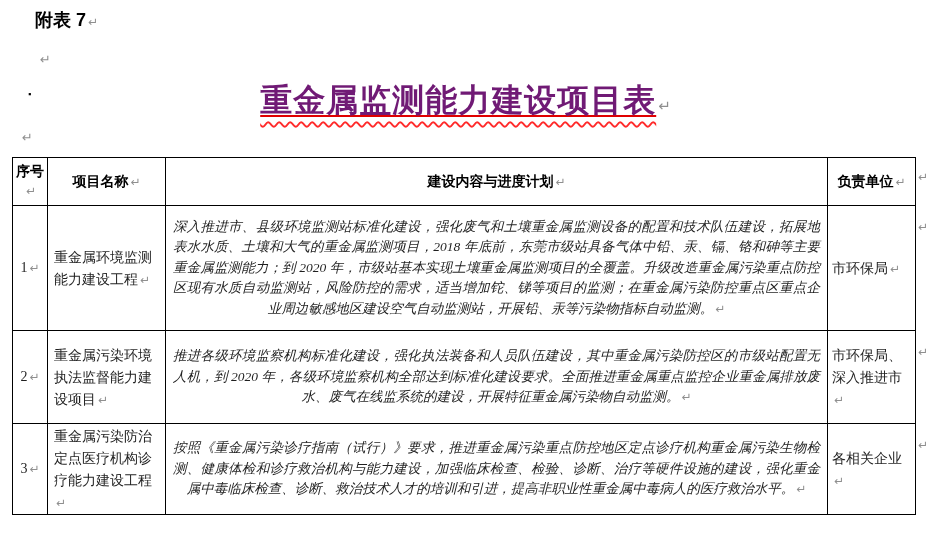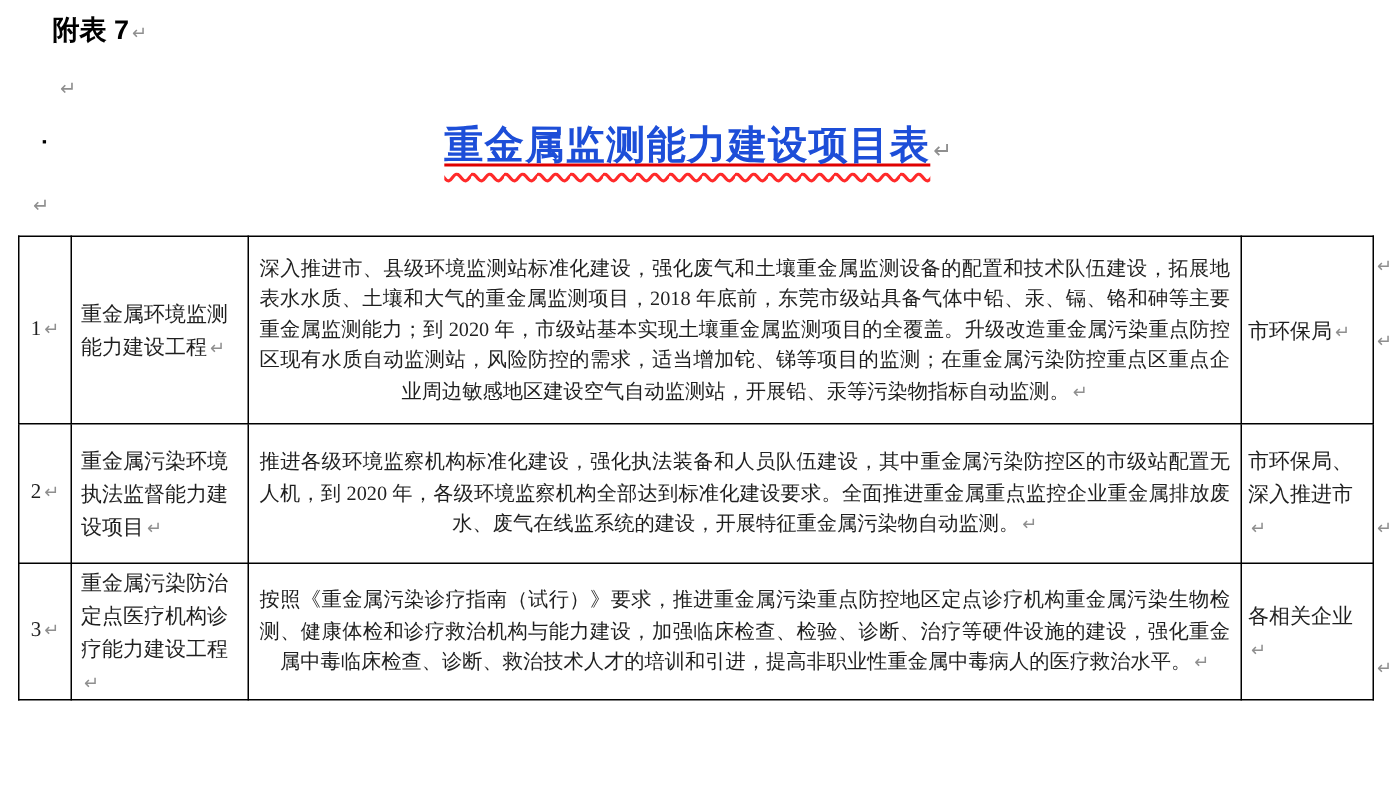--- a/index.html
+++ b/index.html
@@ -29,21 +29,21 @@
   .bullet{
     position:absolute; left:28px; top:11px;
     font-size:9px; color:#000; line-height:9px;
   }
   .title-squiggle{
     text-decoration:underline wavy #ff2a2a;
     text-decoration-thickness:2px;
     text-underline-offset:10px;
   }
   .page-title{
-    color:#1d4ed8; font-weight:bold; font-size:26px;
+    color:#701a75; font-weight:bold; font-size:32px;
     letter-spacing:1px;
     text-decoration:underline solid #e00000;
     text-decoration-thickness:2px;
     text-underline-offset:4px;
   }
   .title-line .pilcrow{ font-size:15px; }
   table.project{
     position:absolute; left:12px; top:157px;
     width:903px; border-collapse:collapse; table-layout:fixed;
     background:#fff;
@@ -64,21 +64,21 @@
   td.no-cell{
     font-family:"Liberation Serif","DejaVu Serif",serif;
     font-size:14px; text-align:center; padding:0;
   }
   td.name-cell{
     font-size:14px; line-height:22px; padding:0 6px;
   }
   td.content-cell{
     font-family:"Liberation Serif","DejaVu Serif",serif;
     font-size:13.5px; line-height:20.5px; padding:0 7px;
-    text-align:justify; text-align-last:center;
+    text-align:justify; text-align-last:center;font-style:italic;
   }
   td.unit-cell{
     font-size:14px; text-align:left; line-height:22px; padding:0 4px;
   }
   .row-end-mark{
     position:absolute; left:918px;
     color:#8f8f8f; font-size:12px; user-select:none;
   }
   .rem-header{ top:170px; }
   .rem-r1{ top:220px; }
@@ -104,20 +104,26 @@
   <span class="pilcrow pm-free pm-2">↵</span>
 
   <table class="project">
     <colgroup>
       <col style="width:35px">
         <col style="width:118px">
         <col style="width:662px">
         <col style="width:88px">
     </colgroup>
     <tbody>
+        <tr class="header-row">
+      <th><span>序号</span><span class="pilcrow">↵</span></th>
+      <th><span>项目名称</span><span class="pilcrow">↵</span></th>
+      <th><span>建设内容与进度计划</span><span class="pilcrow">↵</span></th>
+      <th><span>负责单位</span><span class="pilcrow">↵</span></th>
+    </tr>
     <tr class="row-1">
       <td class="no-cell"><span>1</span><span class="pilcrow">↵</span></td>
       <td class="name-cell"><span>重金属环境监测能力建设工程</span><span class="pilcrow">↵</span></td>
       <td class="content-cell"><span>深入推进市、县级环境监测站标准化建设，强化废气和土壤重金属监测设备的配置和技术队伍建设，拓展地表水水质、土壤和大气的重金属监测项目，2018 年底前，东莞市级站具备气体中铅、汞、镉、铬和砷等主要重金属监测能力；到 2020 年，市级站基本实现土壤重金属监测项目的全覆盖。升级改造重金属污染重点防控区现有水质自动监测站，风险防控的需求，适当增加铊、锑等项目的监测；在重金属污染防控重点区重点企业周边敏感地区建设空气自动监测站，开展铅、汞等污染物指标自动监测。</span><span class="pilcrow">↵</span></td>
       <td class="unit-cell"><span>市环保局</span><span class="pilcrow">↵</span></td>
     </tr>
     <tr class="row-2">
       <td class="no-cell"><span>2</span><span class="pilcrow">↵</span></td>
       <td class="name-cell"><span>重金属污染环境执法监督能力建设项目</span><span class="pilcrow">↵</span></td>
       <td class="content-cell"><span>推进各级环境监察机构标准化建设，强化执法装备和人员队伍建设，其中重金属污染防控区的市级站配置无人机，到 2020 年，各级环境监察机构全部达到标准化建设要求。全面推进重金属重点监控企业重金属排放废水、废气在线监系统的建设，开展特征重金属污染物自动监测。</span><span class="pilcrow">↵</span></td>

